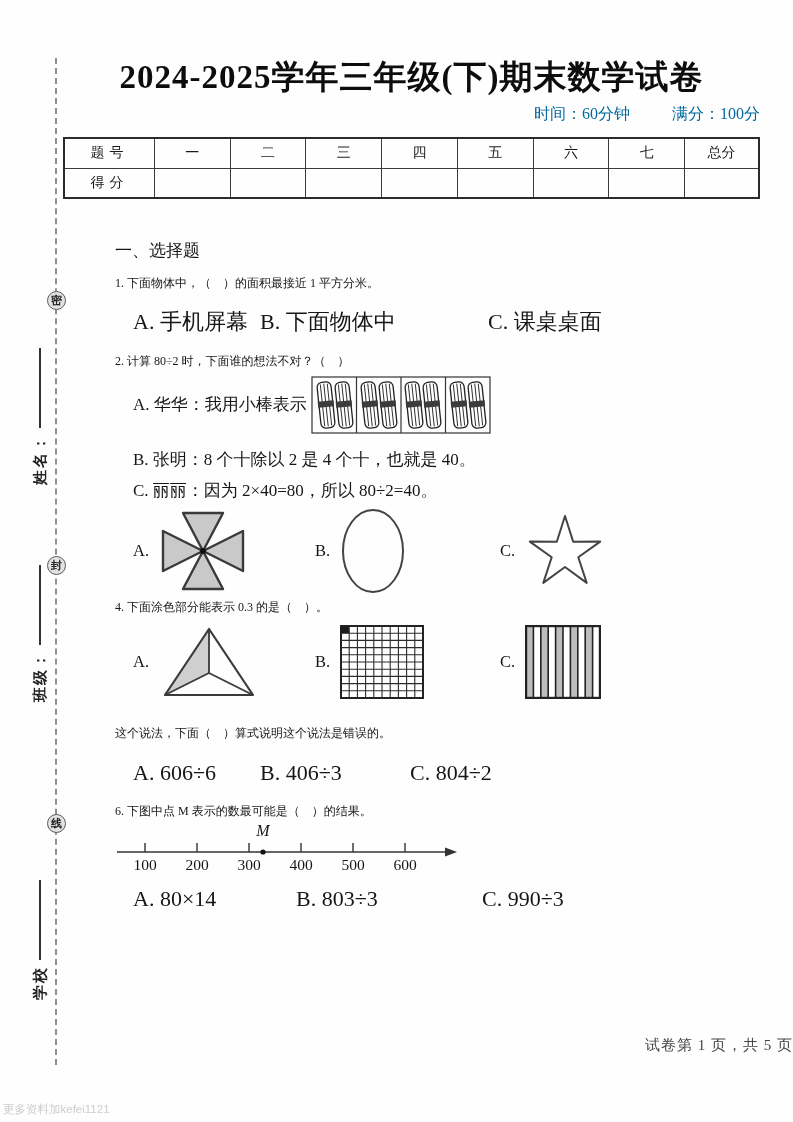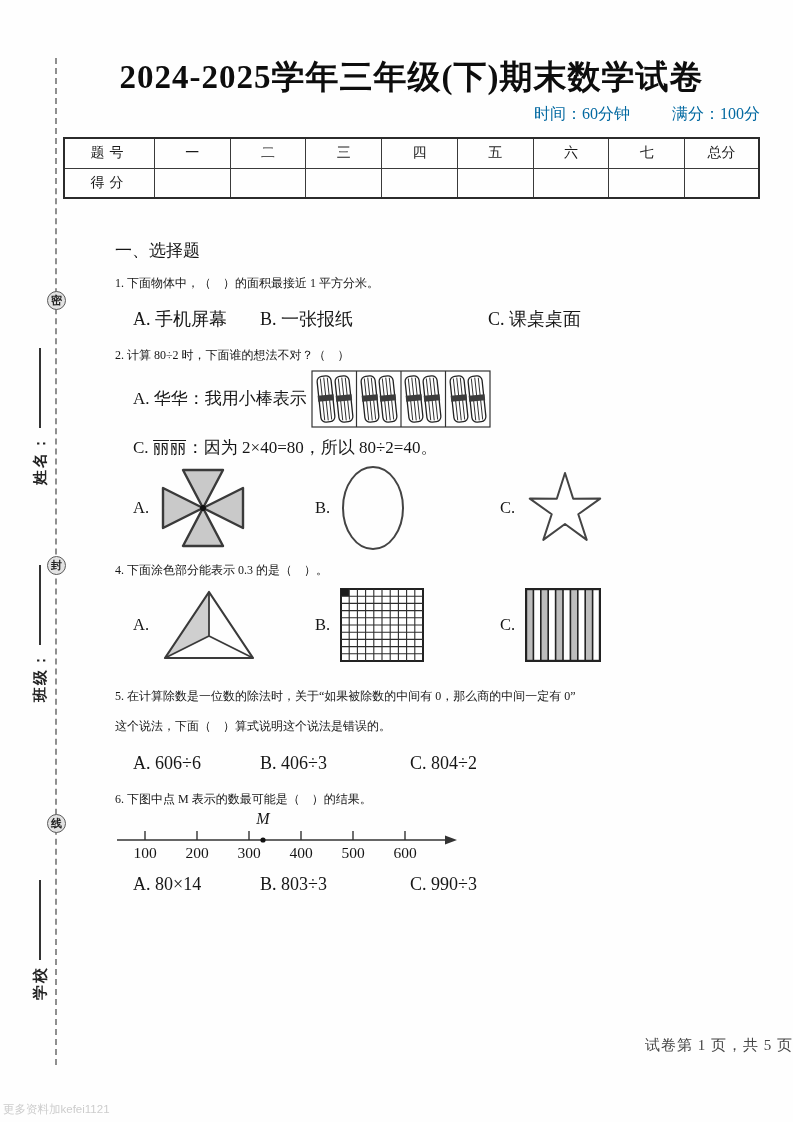--- a/index.html
+++ b/index.html
@@ -30,25 +30,25 @@
   .meta { margin-top:4px; text-align:right; font-size:16px; color:#0369a1; }
   .meta .m2 { margin-left:38px; }
   table.score-table { width:100%; margin-top:12px; border-collapse:collapse; border:2px solid #2b2b2b; }
   table.score-table td { border:1.5px solid #3a3a3a; height:31px; text-align:center; font-size:14px; color:#1a1a1a;margin-left:48px; }
   table.score-table tr.r2 td { height:29px; }
   table.score-table td.hd { letter-spacing:5px; }
   
   .section-title { margin-top:40px; padding-left:52px; font-size:17px; font-weight:normal; }
   .q { padding-left:52px; font-size:12px; line-height:22px; }
   .q1 { margin-top:10px; } .q2 { margin-top:13px; } .q3 { margin-top:9px; }
-  .q4 { margin-top:6px; }  .q5 { margin-top:16px; line-height:30px; } .q6 { margin-top:14px; } .q7 { margin-top:14px; }
-  .opts { display:flex; padding-left:70px; font-size:18px;align-items:center; }
+  .q4 { margin-top:0; }  .q5 { margin-top:16px; line-height:30px; } .q6 { margin-top:14px; } .q7 { margin-top:14px; }
+  .opts { display:flex; padding-left:70px; font-size:22px;align-items:center; }
   .opts .oa { width:127px; } .opts .ob { width:150px; }
   .opts.opts-wide .oa { width:127px; } .opts.opts-wide .ob { width:228px; }
-  .opts-m1 { margin-top:13px; } .opts-m2 { margin-top:12px; } .opts-m3 { margin-top:6px; }
+  .opts-m1 { margin-top:13px; } .opts-m2 { margin-top:12px; } .opts-m3 { margin-top:6px;gap:36px; }
   .optrow { display:flex; align-items:center; padding-left:70px; font-size:17px; }
   .optrow.rb { margin-top:14px; } .optrow.rc { margin-top:8px; }
   .optrow-a2 { margin-top:4px; }
   .optrow-a2 svg { margin-left:4px; }
   .shapes-row { display:flex; align-items:center; padding-left:70px; margin-top:4px; }
   .shapes-row .cell { display:flex; align-items:center; }
   .shapes-row .lab { font-size:16.5px; margin-right:10px; }
   .shapes-row .c1 { width:182px; } .shapes-row .c2 { width:185px; }
   .numline { padding-left:52px; margin-top:2px; }
   
@@ -121,21 +121,21 @@
       <td></td>
     </tr>
   </tbody>
     </table>
 
   <div class="section-title">一、选择题</div>
 
   <div class="q q1">1. 下面物体中，（　）的面积最接近 1 平方分米。</div>
   <div class="opts opts-wide opts-m1">
     <span class="oa">A. 手机屏幕</span>
-    <span class="ob">B. 一张报纸</span>
+    <span class="ob">B. 下面物体中</span>
     <span class="oc">C. 课桌桌面</span>
   </div>
 
   <div class="q q2">2. 计算 80÷2 时，下面谁的想法不对？（　）</div>
   <div class="optrow optrow-a2">
     <span>A. 华华：我用小棒表示</span>
     <svg width="180" height="58" viewBox="0 0 180 58">
       <g stroke="#333" fill="none" stroke-width="1.2">
         <rect x="1" y="1" width="178" height="56"></rect>
         <line x1="45.5" y1="1" x2="45.5" y2="57"></line>
@@ -196,20 +196,21 @@
         <g transform="translate(159,6)">
             <g transform="rotate(-6 7 23)">
           <rect x="0" y="0" width="14" height="46" rx="5" fill="#fff" stroke="#222" stroke-width="1.3"></rect>
           <path d="M3.5 2V44M7 1.5V44.5M10.5 2V44" stroke="#222" stroke-width="0.9"></path>
           <rect x="-1" y="19" width="16" height="6" fill="#3c3c3c"></rect>
             </g>
           </g>
       </g>
     </svg>
   </div>
+  <div class="optrow rb">B. 张明：8 个十除以 2 是 4 个十，也就是 40。</div>
   <div class="optrow rc">C. 丽丽：因为 2×40=80，所以 80÷2=40。</div>
 
   <div class="shapes-row" style="height:90px;">
     <div class="cell c1">
       <span class="lab">A.</span>
       <svg width="88" height="84" viewBox="0 0 88 84">
         <g fill="#c9c9c9" stroke="#3a3a3a" stroke-width="2.4" stroke-linejoin="round">
           <polygon points="24,4 64,4 44,42"></polygon>
           <polygon points="24,80 64,80 44,42"></polygon>
           <polygon points="4,22 4,62 44,42"></polygon>
@@ -266,21 +267,20 @@
         </g>
         <g stroke="#222" stroke-width="1.6">
           <path d="M8.4 1V73M15.8 1V73M23.2 1V73M30.6 1V73M38 1V73M45.4 1V73M52.8 1V73M60.2 1V73M67.6 1V73"></path>
         </g>
         <rect x="1" y="1" width="74" height="72" fill="none" stroke="#222" stroke-width="2.4"></rect>
       </svg>
     </div>
   </div>
 
   <div class="q q5">
-    <div>5. 在计算除数是一位数的除法时，关于“如果被除数的中间有 0，那么商的中间一定有 0”</div>
     <div>这个说法，下面（　）算式说明这个说法是错误的。</div>
   </div>
   <div class="opts opts-m2">
     <span class="oa">A. 606÷6</span>
     <span class="ob">B. 406÷3</span>
     <span class="oc">C. 804÷2</span>
   </div>
 
   <div class="q q6">6. 下图中点 M 表示的数最可能是（　）的结果。</div>
   <div class="numline">

